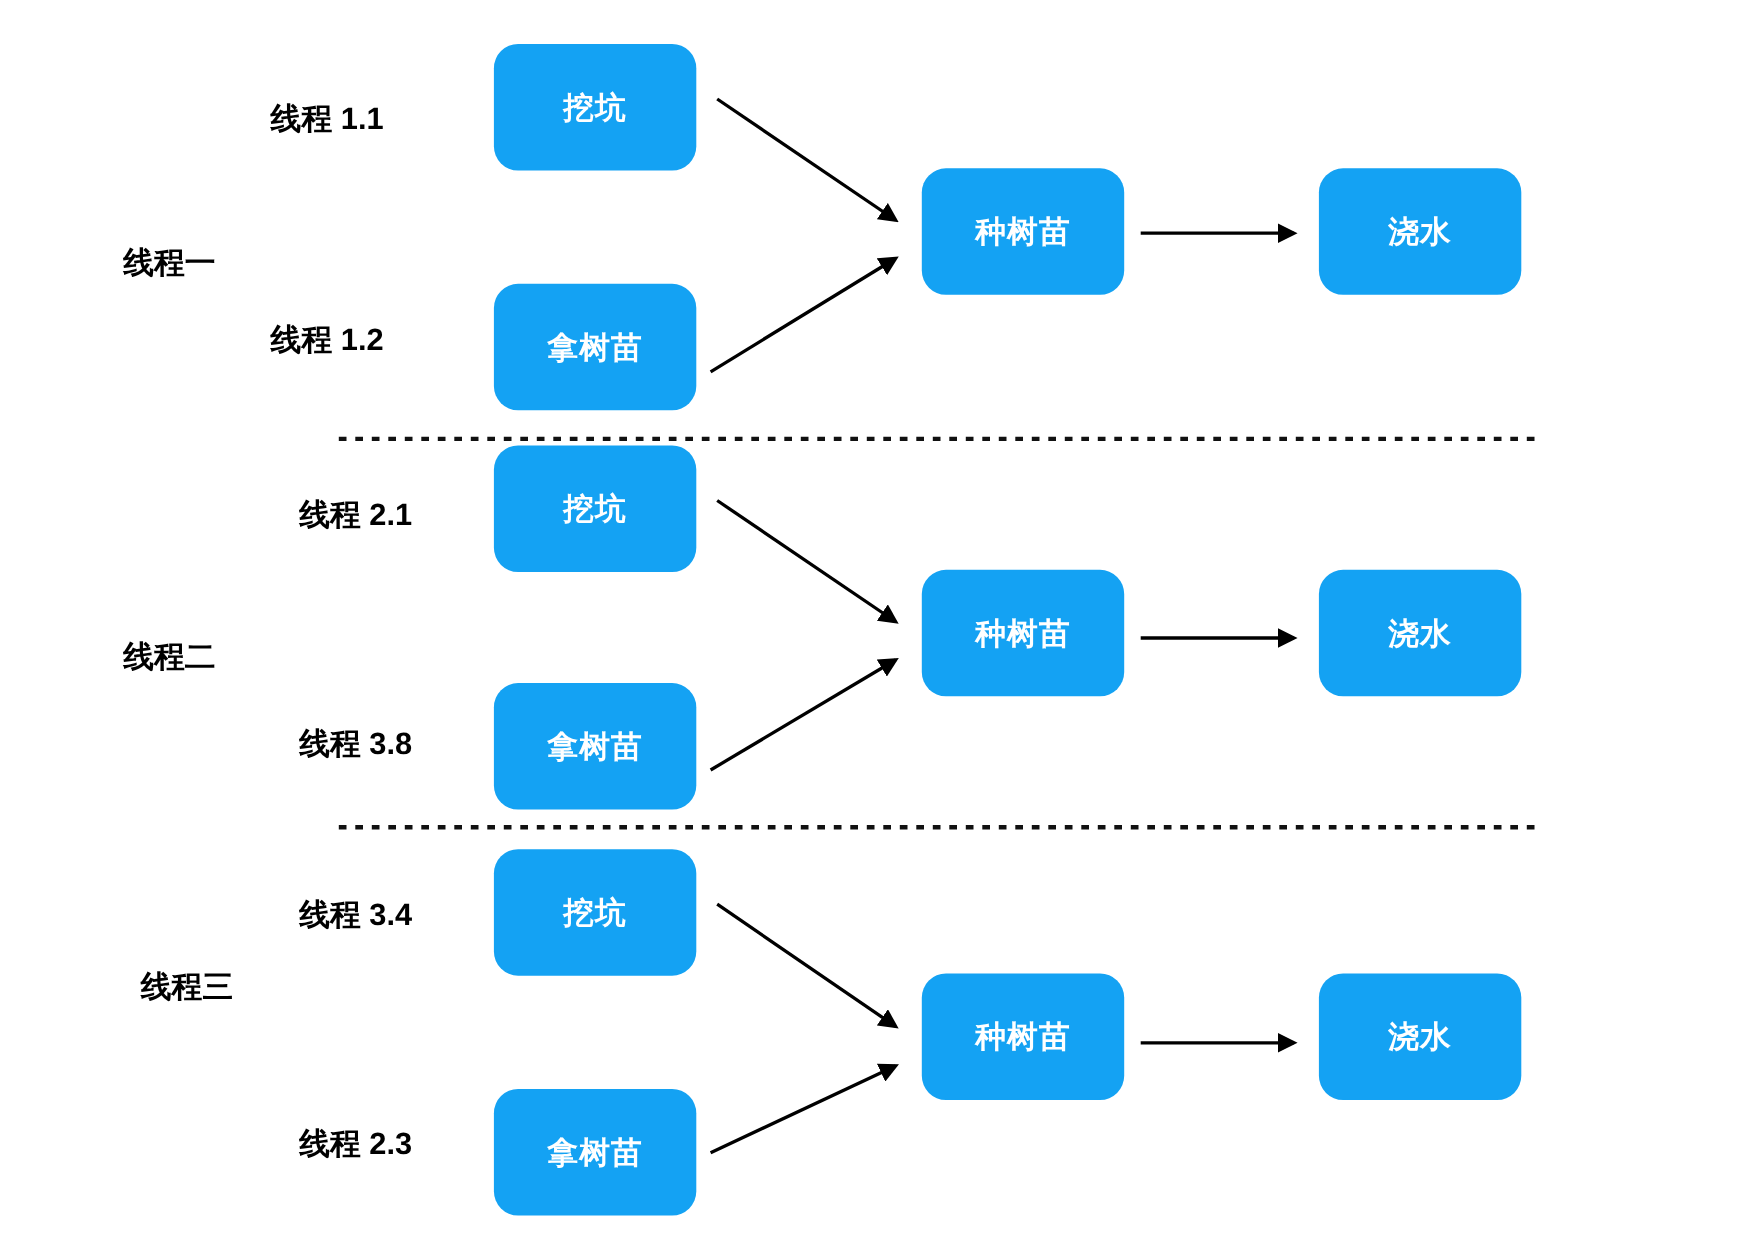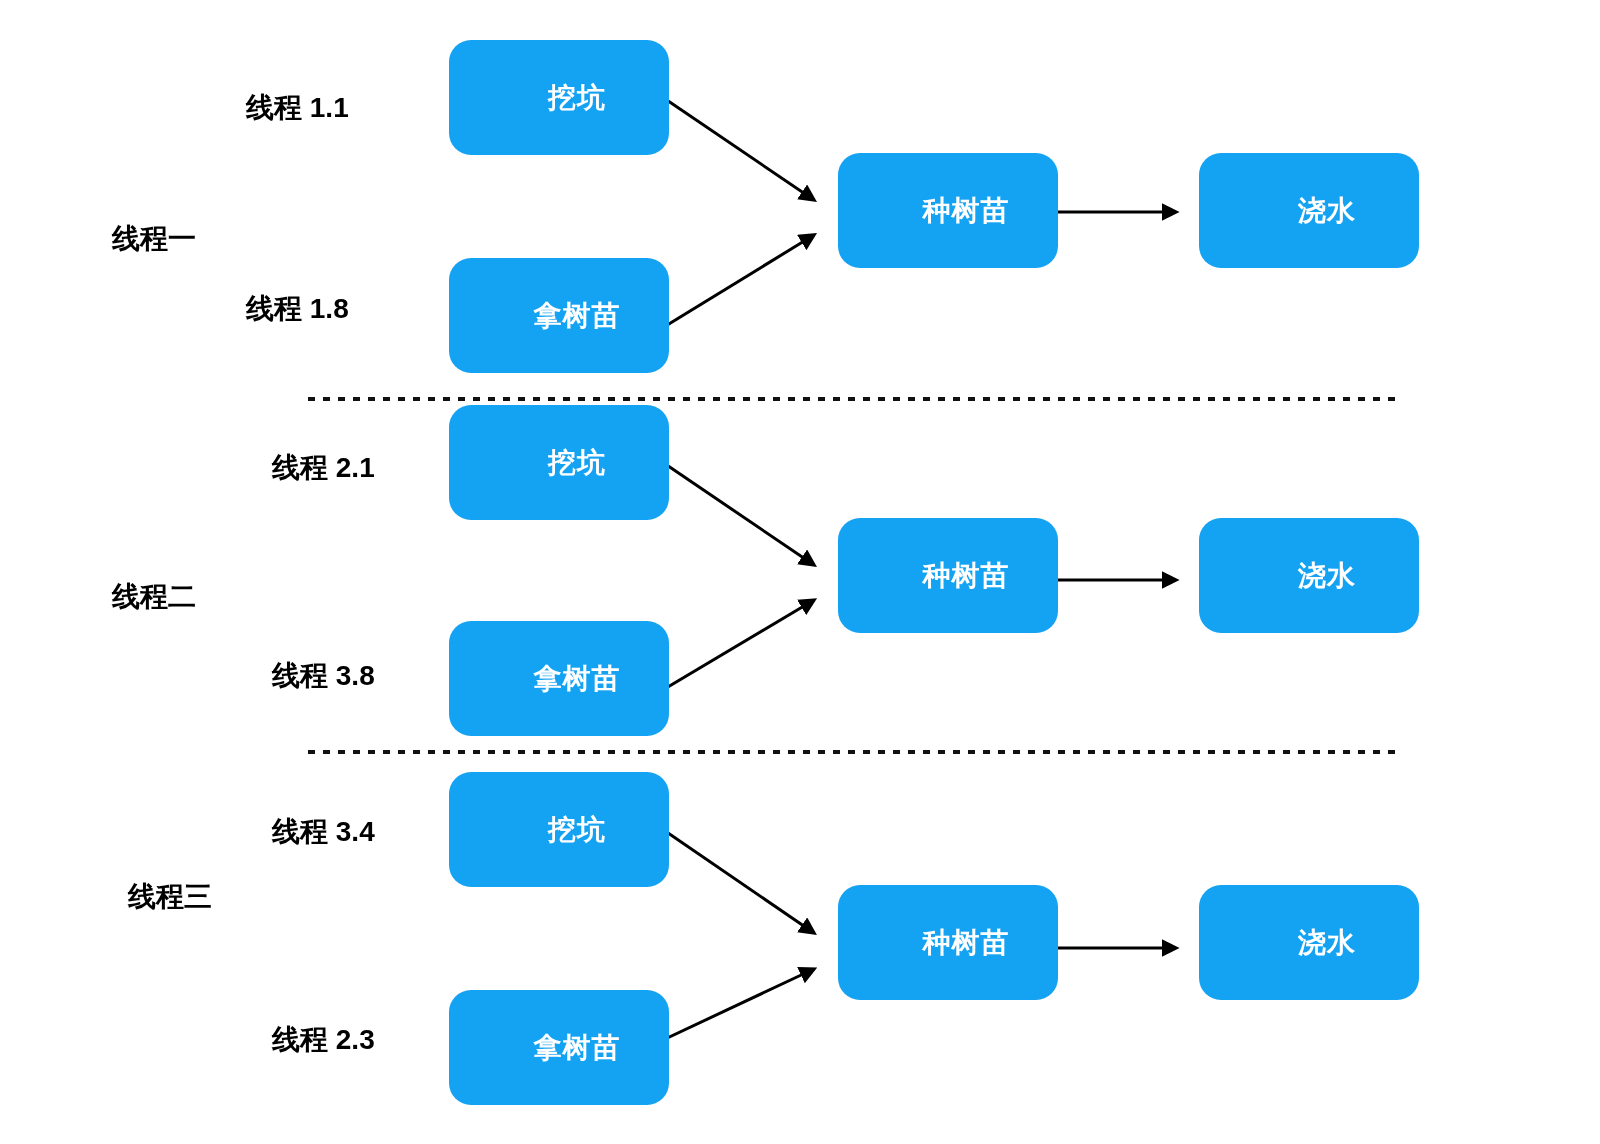--- a/index.html
+++ b/index.html
@@ -40,21 +40,20 @@
     height: 115px;
     background: #14A2F3;
     border-radius: 22px;
     color: #ffffff;
     font-size: 28px;
     font-weight: 600;
     display: flex;
     align-items: center;
     justify-content: center;
     letter-spacing: 1px;
-    padding-left: 36px;
   }
   .label {
     position: absolute;
     transform: translateY(-50%);
     color: #000000;
     font-size: 28px;
     font-weight: 700;
     white-space: nowrap;
   }
 </style>
@@ -82,21 +81,21 @@
 
     <line class="sep" x1="308" y1="752" x2="1398" y2="752"></line>
 
     <line class="arrow" x1="652" y1="822" x2="814" y2="933" marker-end="url(#ah)"></line>
     <line class="arrow" x1="646" y1="1048" x2="814" y2="969" marker-end="url(#ah)"></line>
     <line class="arrow" x1="1037" y1="948" x2="1176" y2="948" marker-end="url(#ah)"></line>
   </svg>
 
   <div class="label" style="left:112px; top:239px">线程一</div>
   <div class="label" style="left:246px; top:108px">线程 1.1</div>
-  <div class="label" style="left:246px; top:309px">线程 1.8</div>
+  <div class="label" style="left:246px; top:309px">线程 1.2</div>
 
   <div class="node" style="left:449px; top:40px">挖坑</div>
   <div class="node" style="left:449px; top:258px">拿树苗</div>
   <div class="node" style="left:838px; top:153px">种树苗</div>
   <div class="node" style="left:1199px; top:153px">浇水</div>
 
   <div class="label" style="left:112px; top:597px">线程二</div>
   <div class="label" style="left:272px; top:468px">线程 2.1</div>
   <div class="label" style="left:272px; top:676px">线程 3.8</div>
 

